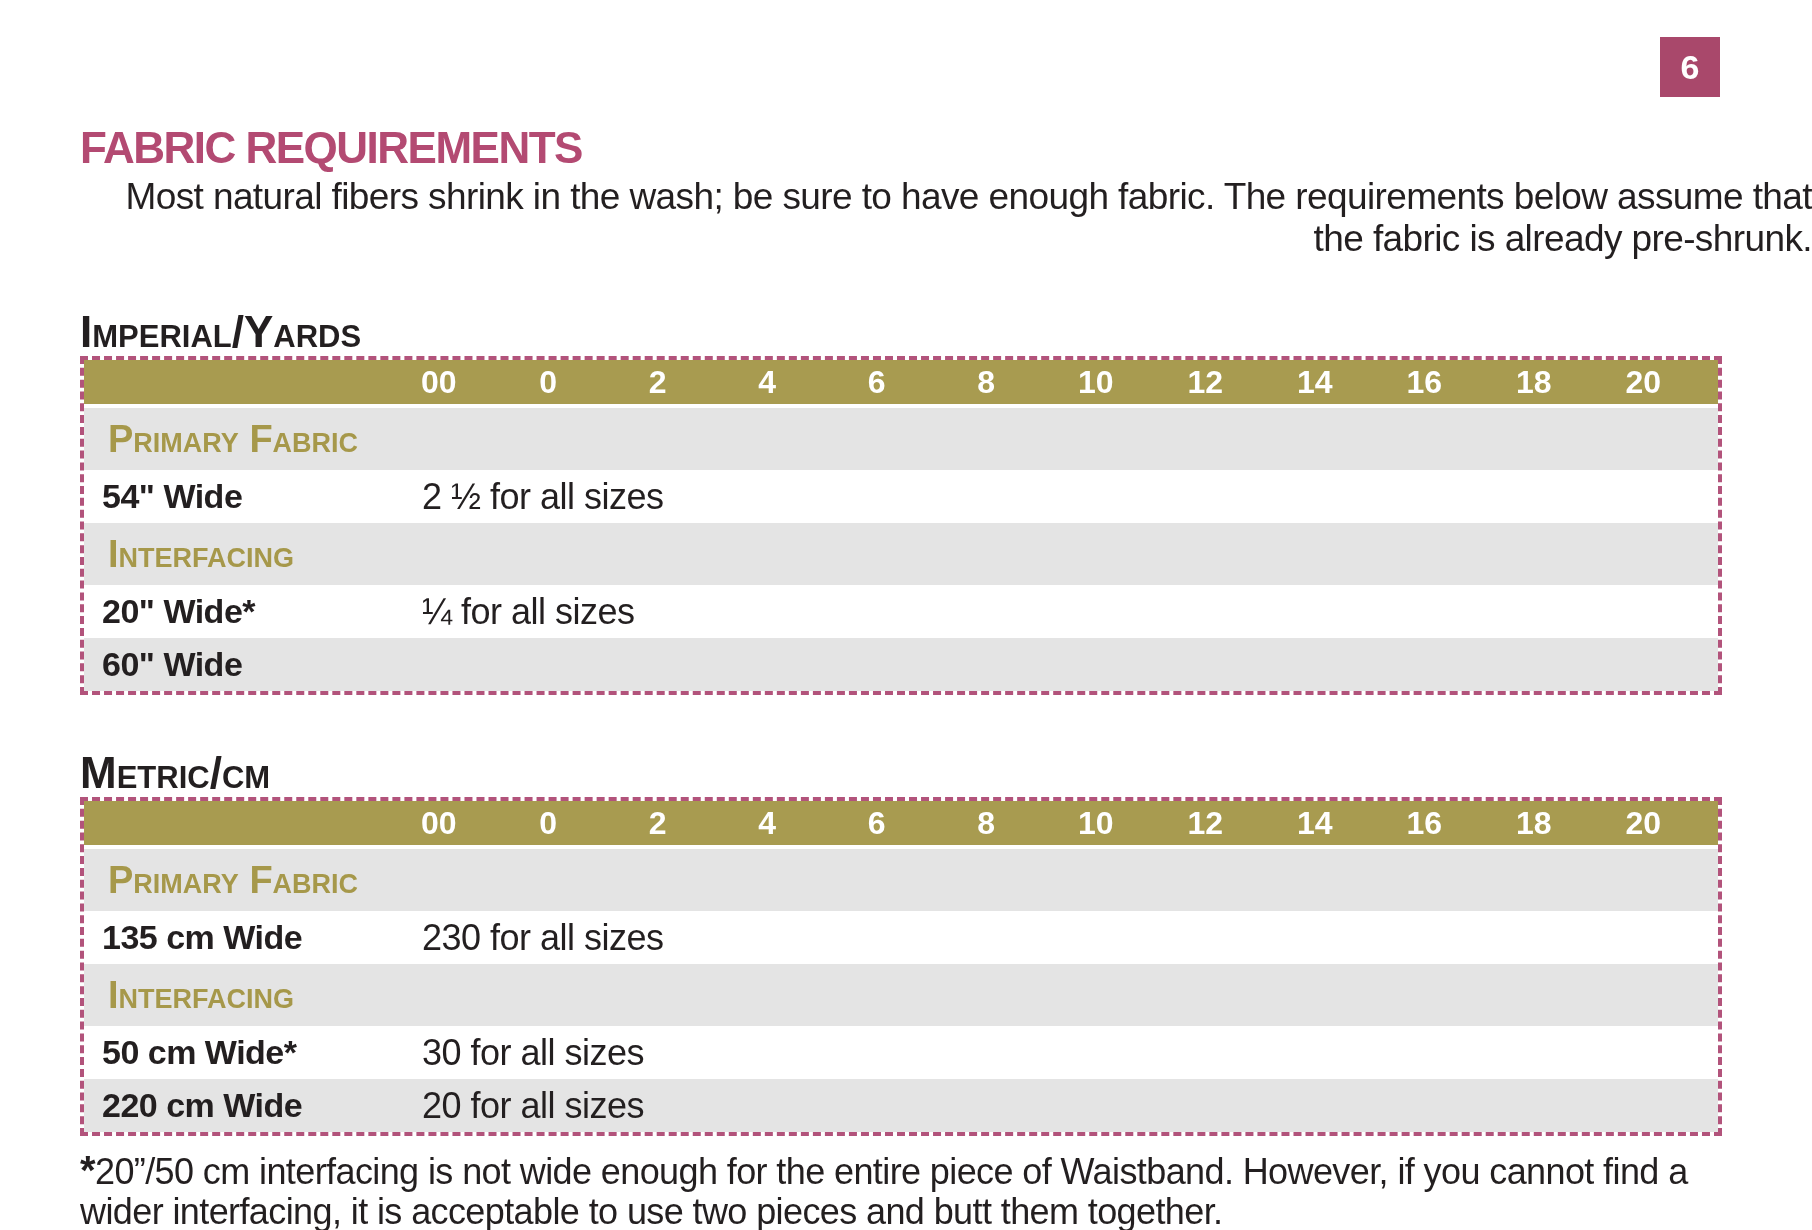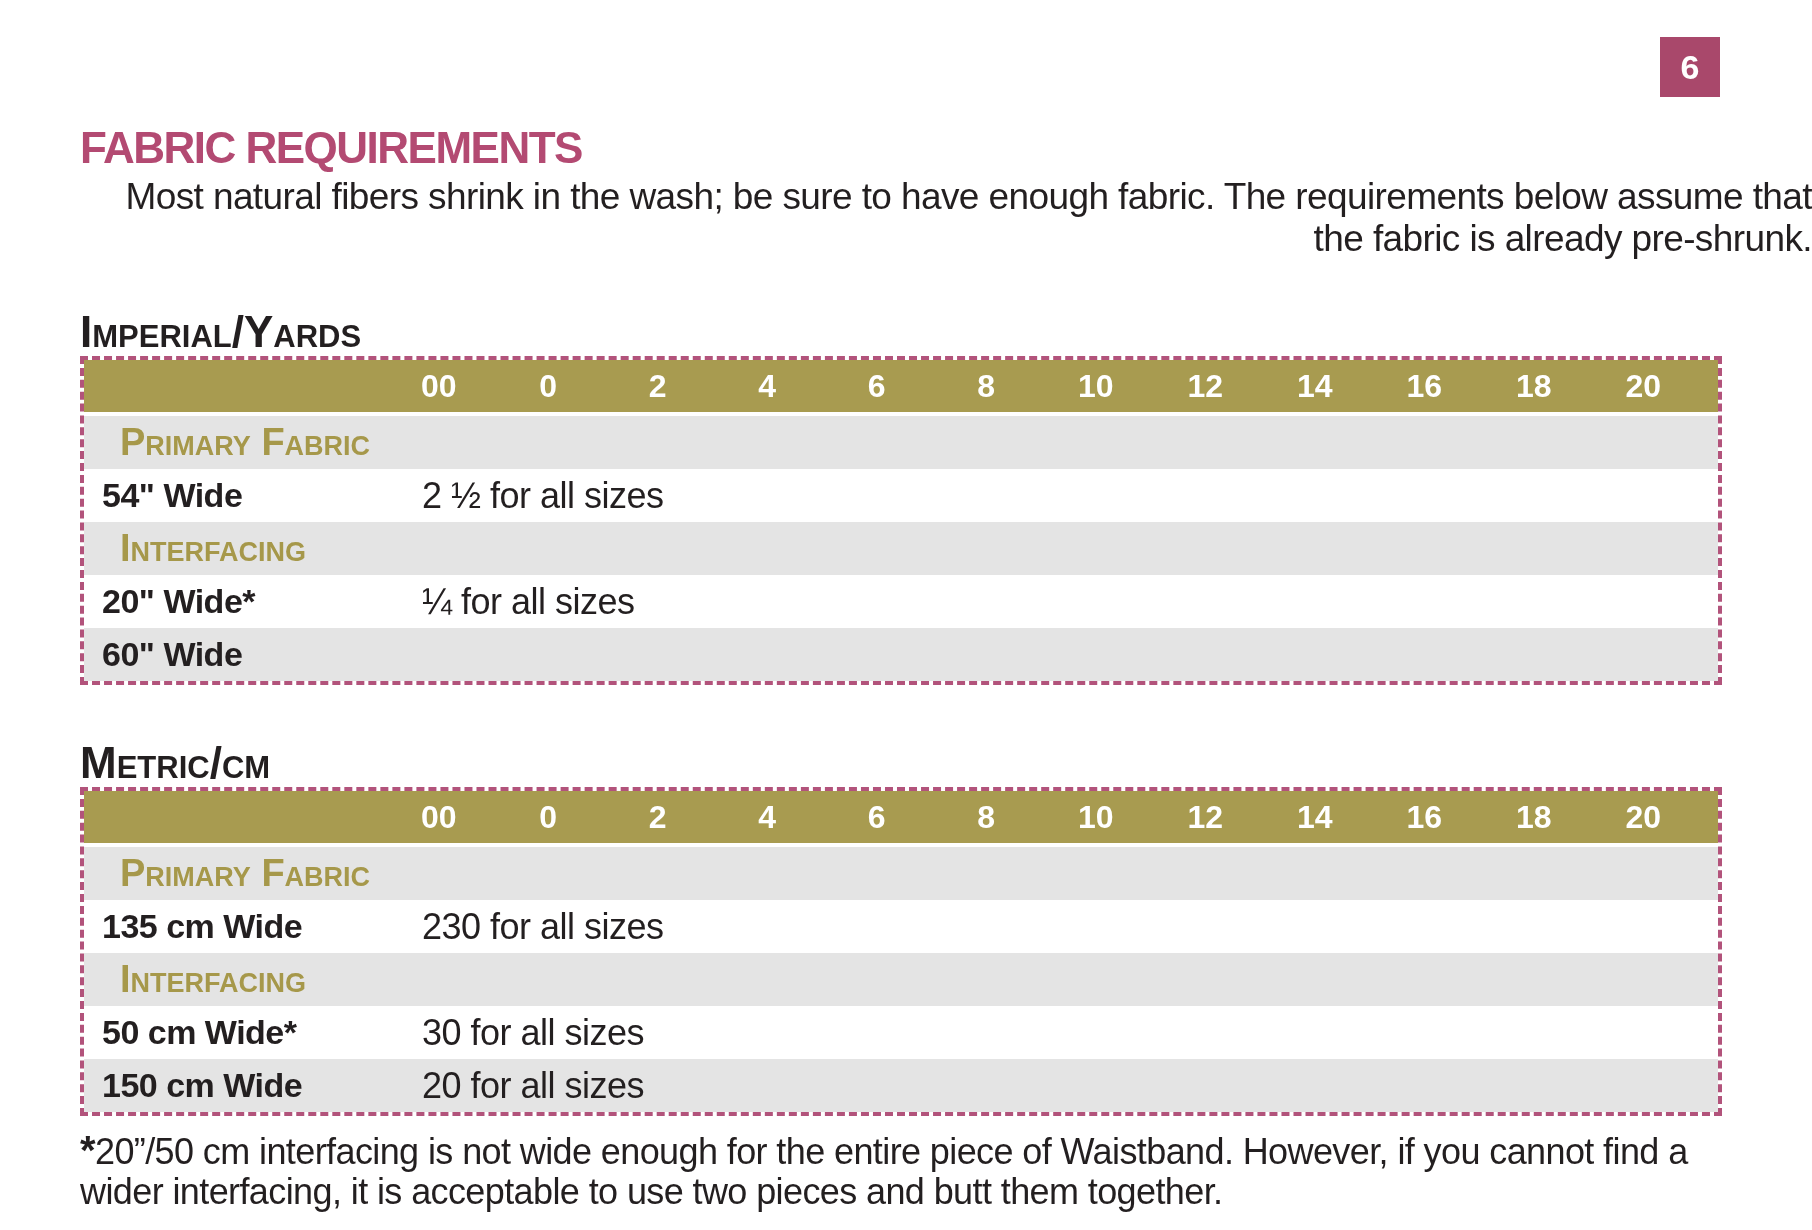--- a/index.html
+++ b/index.html
@@ -37,33 +37,33 @@
   .size-table {
     width:1642px;
     border:4px dashed #b2537b;
     margin-top:4px;
     background:#ffffff;
   }
   .size-head {
     display:grid;
     grid-template-columns:300px repeat(12, 1fr) 20px;
     background:#a89b50;
-    height:52px;
+    height:44px;
     align-items:center;
     margin-bottom:4px;
   }
   .size-cell {
     text-align:center;
     color:#ffffff; font-weight:bold; font-size:32px;
   }
   .section-row {
-    height:53px;
+    height:62px;
     background:#e4e4e4;
     display:flex; align-items:center;
-    padding-left:36px;
+    padding-left:24px;
   }
   .section-label {
     font-variant:small-caps; font-weight:bold;
     font-size:38px; color:#a6984a;
   }
   .data-row {
     height:53px;
     display:grid;
     grid-template-columns:300px 1fr 20px;
     align-items:center;
@@ -174,21 +174,21 @@
 
     <div class="section-row">
       <span class="section-label">Interfacing</span>
     </div>
     <div class="data-row">
       <span class="row-label">50 cm Wide*</span>
       <span class="row-value">30 for all sizes</span>
       <span></span>
     </div>
     <div class="data-row shade">
-      <span class="row-label">150 cm Wide</span>
+      <span class="row-label">220 cm Wide</span>
       <span class="row-value">20 for all sizes</span>
       <span></span>
     </div>
   </div>
 
   <div class="footnote">
     <div>
       <span class="fn-marker">*</span><span class="line1">20”/50 cm interfacing is not wide enough for the entire piece of Waistband. However, if you cannot find a</span>
     </div>
     <div class="line2">wider interfacing, it is acceptable to use two pieces and butt them together.</div>

